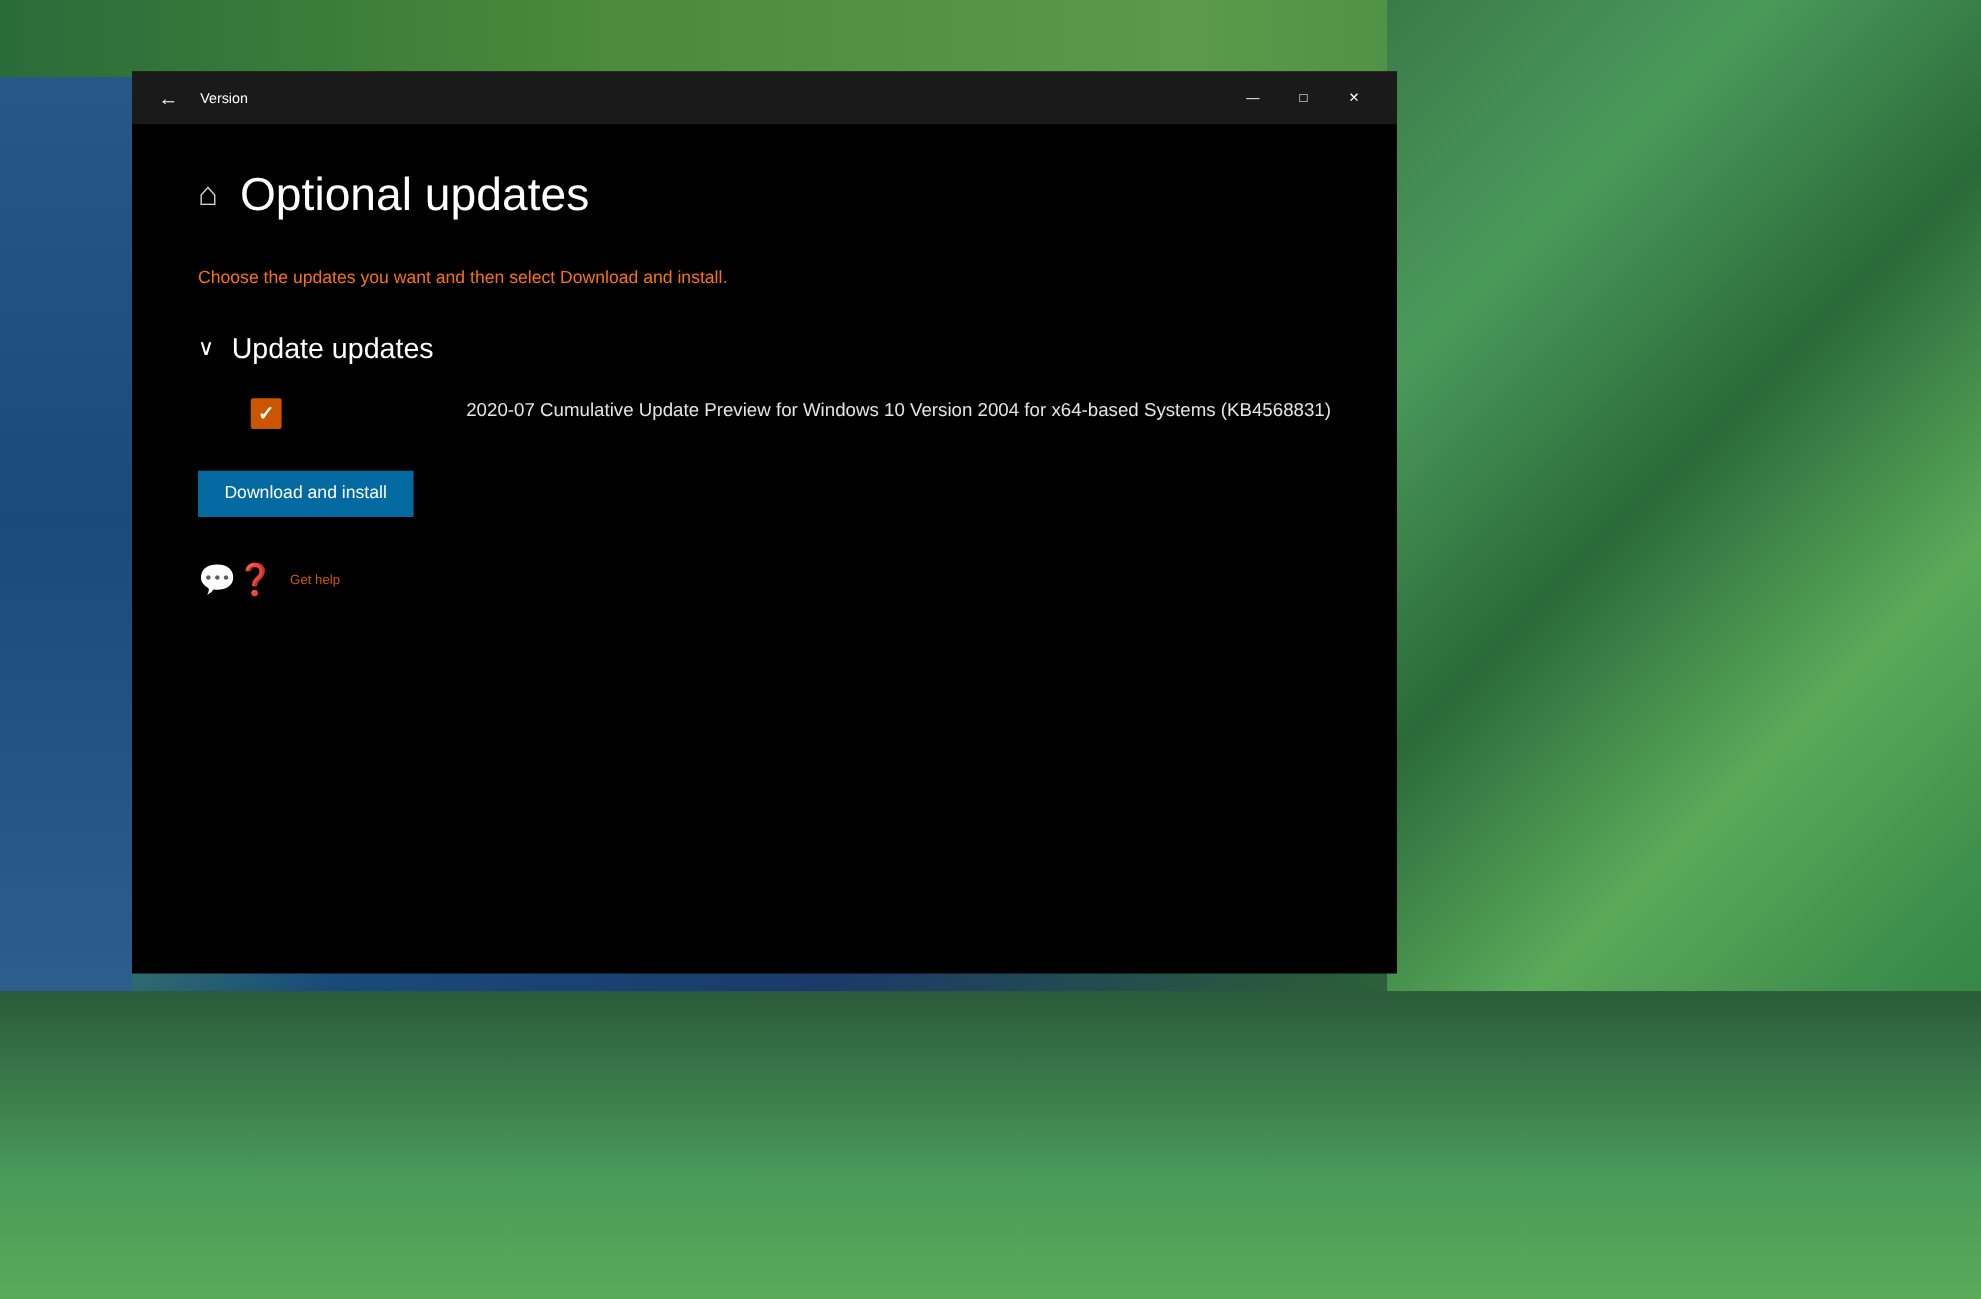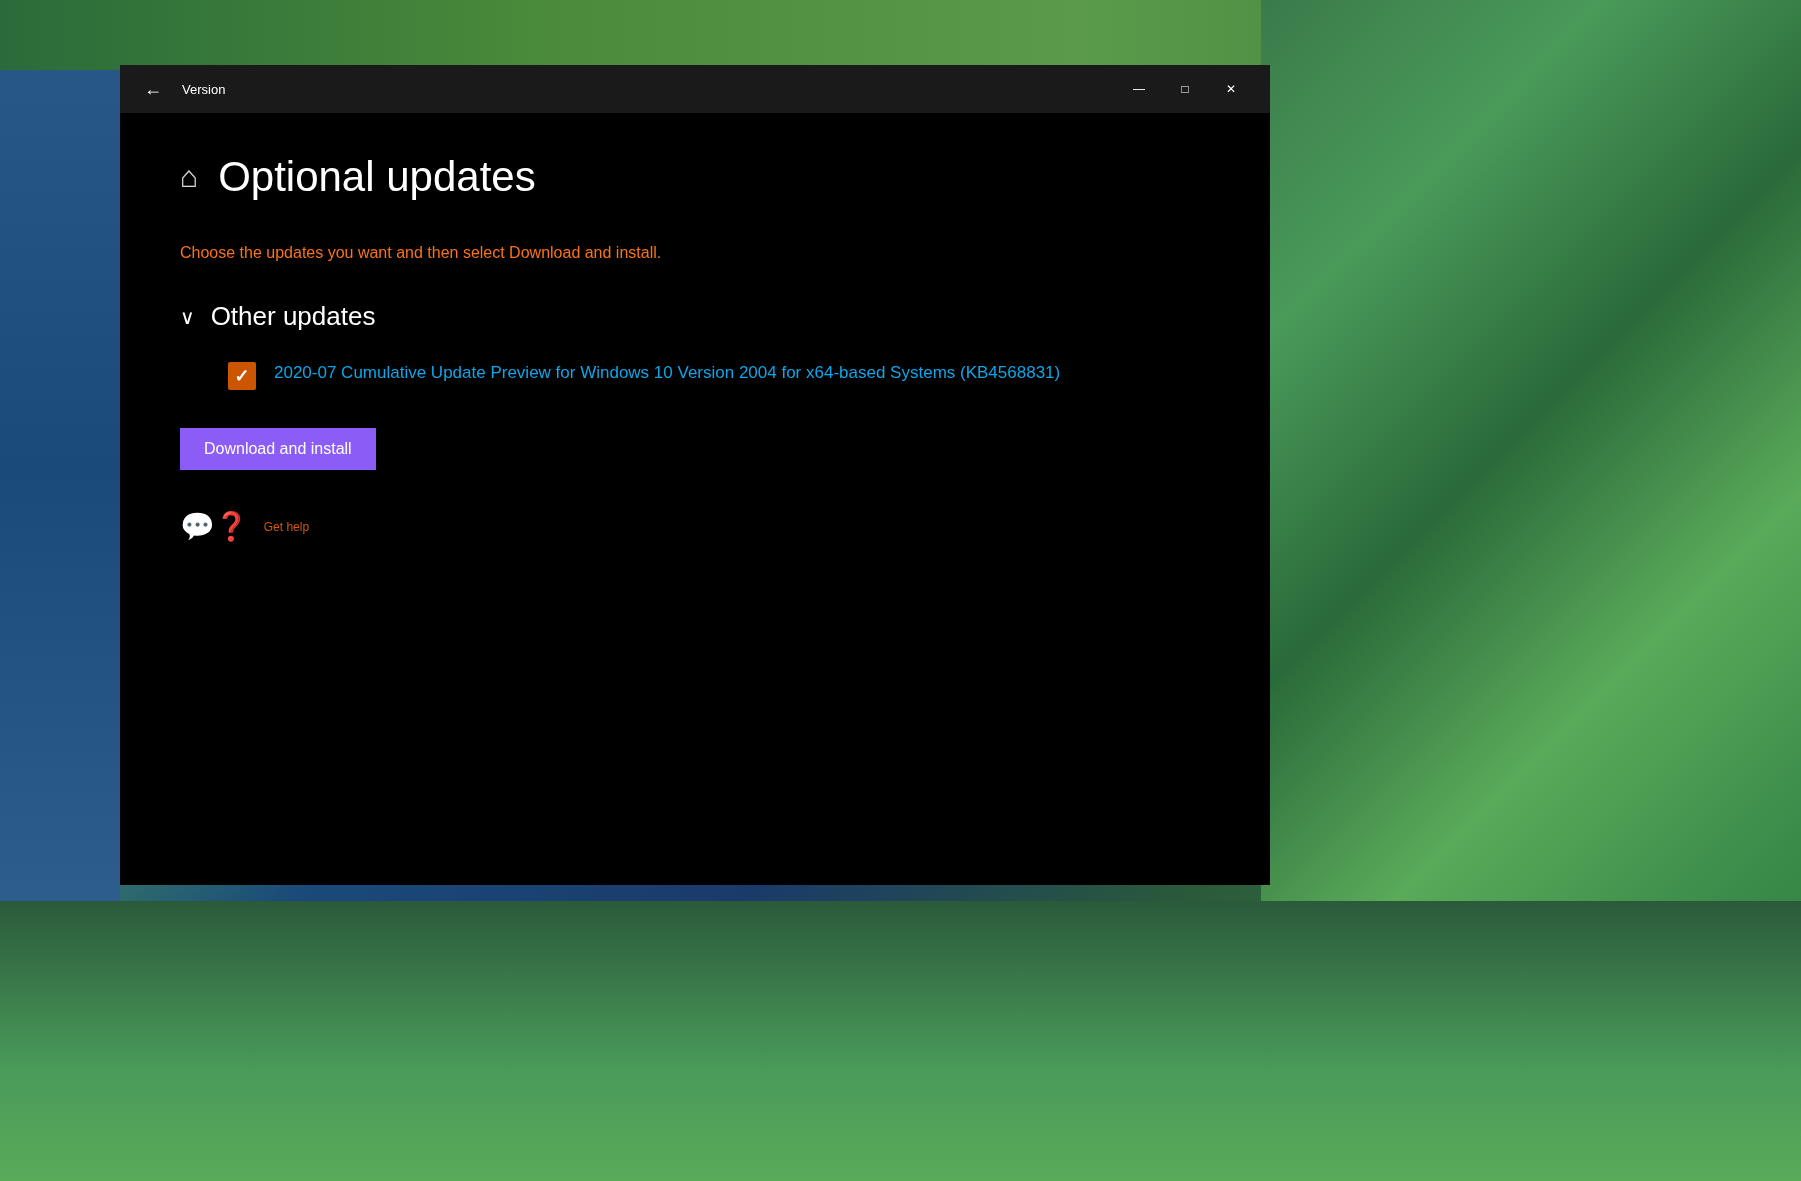--- a/index.html
+++ b/index.html
@@ -188,27 +188,28 @@
     }
 
     .checkmark {
       color: #ffffff;
       font-size: 18px;
       font-weight: bold;
     }
 
     .update-text {
       font-size: 17px;
-      color: #0ea5e9;
+      color: #e5e5e5;
       line-height: 1.5;
       flex: 1;
+      text-align: right;
     }
 
     .download-btn {
-      background: #8b5cf6;
+      background: #0369a1;
       border: none;
       color: #ffffff;
       font-size: 16px;
       padding: 12px 24px;
       cursor: pointer;
       margin-bottom: 40px;
       font-family: 'Segoe UI', Arial, sans-serif;
     }
 
     .help-section {
@@ -269,21 +270,21 @@
       <h1 class="page-title">Optional updates</h1>
     </div>
 
     
     <p class="page-description">Choose the updates you want and then select Download and install.</p>
 
     
     <div class="section">
       <div class="section-header">
         <span class="chevron-icon">∨</span>
-        <span class="section-title">Other updates</span>
+        <span class="section-title">Update updates</span>
       </div>
 
       <div class="update-item">
         <div class="checkbox-container">
           <span class="checkmark">✓</span>
         </div>
         <span class="update-text">2020-07 Cumulative Update Preview for Windows 10 Version 2004 for x64-based Systems (KB4568831)</span>
       </div>
     </div>
 

